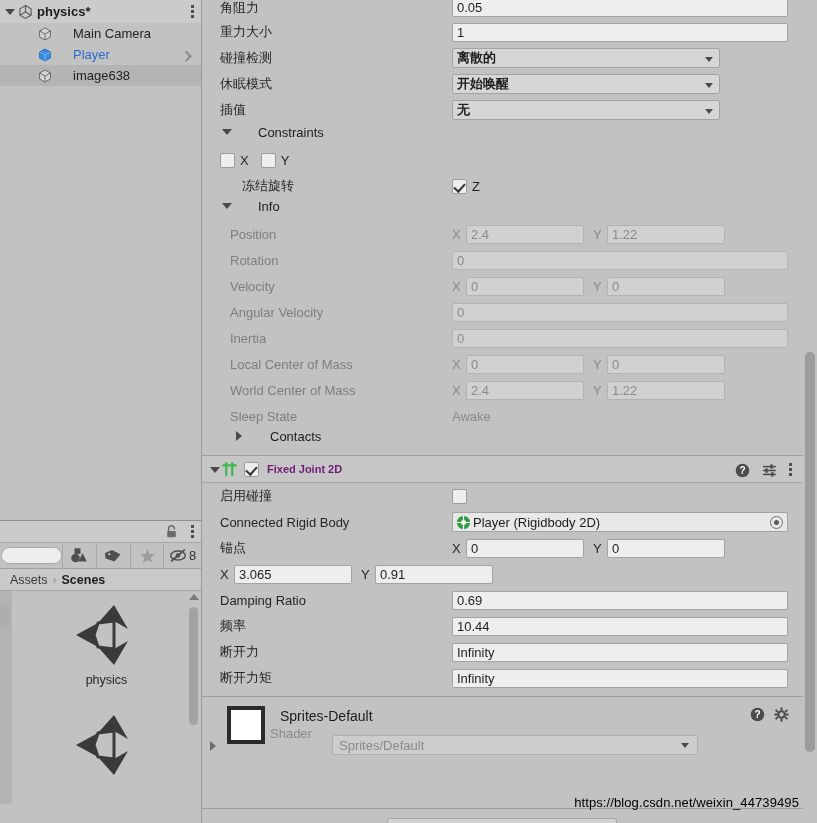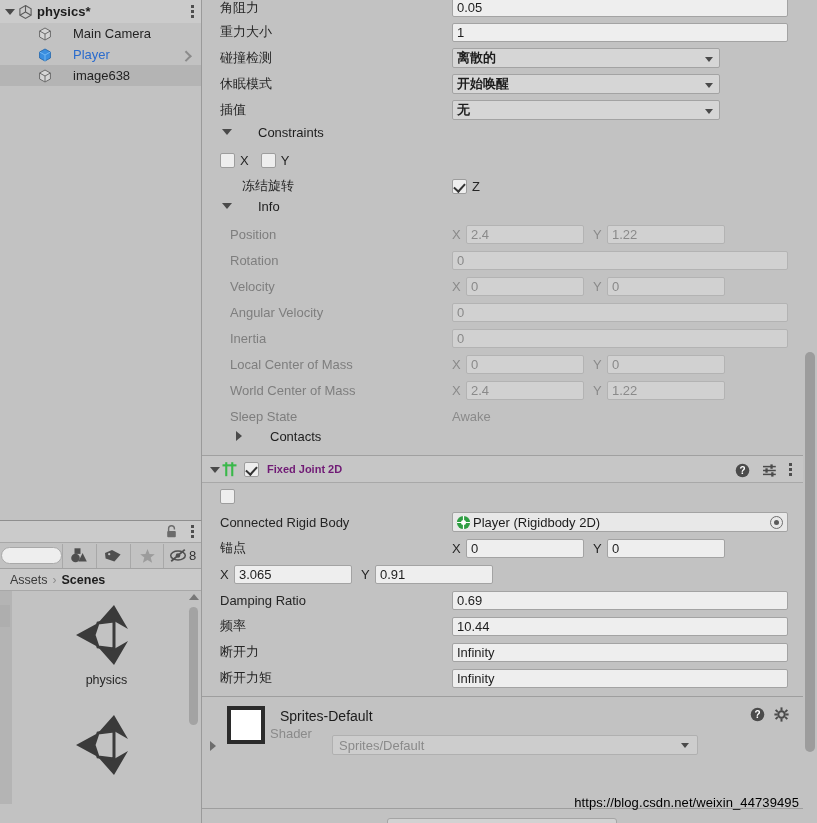--- a/index.html
+++ b/index.html
@@ -568,20 +568,21 @@
           </svg>
           <span class="ico-kebab">
               <i></i>
               <i></i>
               <i></i>
             </span>
         </span>
       </div>
 
       <div class="row">
+        <span class="label">启用碰撞</span>
         <span class="chk"></span>
       </div>
 
       <div class="row">
         <span class="label">Connected Rigid Body</span>
         <span class="obj-field">
           <svg width="15" height="15" viewBox="0 0 15 15" style="margin-right:2px">
             <circle cx="7.5" cy="7.5" r="6.6" fill="#2f9e43"></circle>
             <path d="M7.5 1 L7.5 14 M1 7.5 L14 7.5" stroke="#ffffff" stroke-width="1.2"></path>
             <circle cx="7.5" cy="7.5" r="2.5" fill="#ffffff"></circle>

